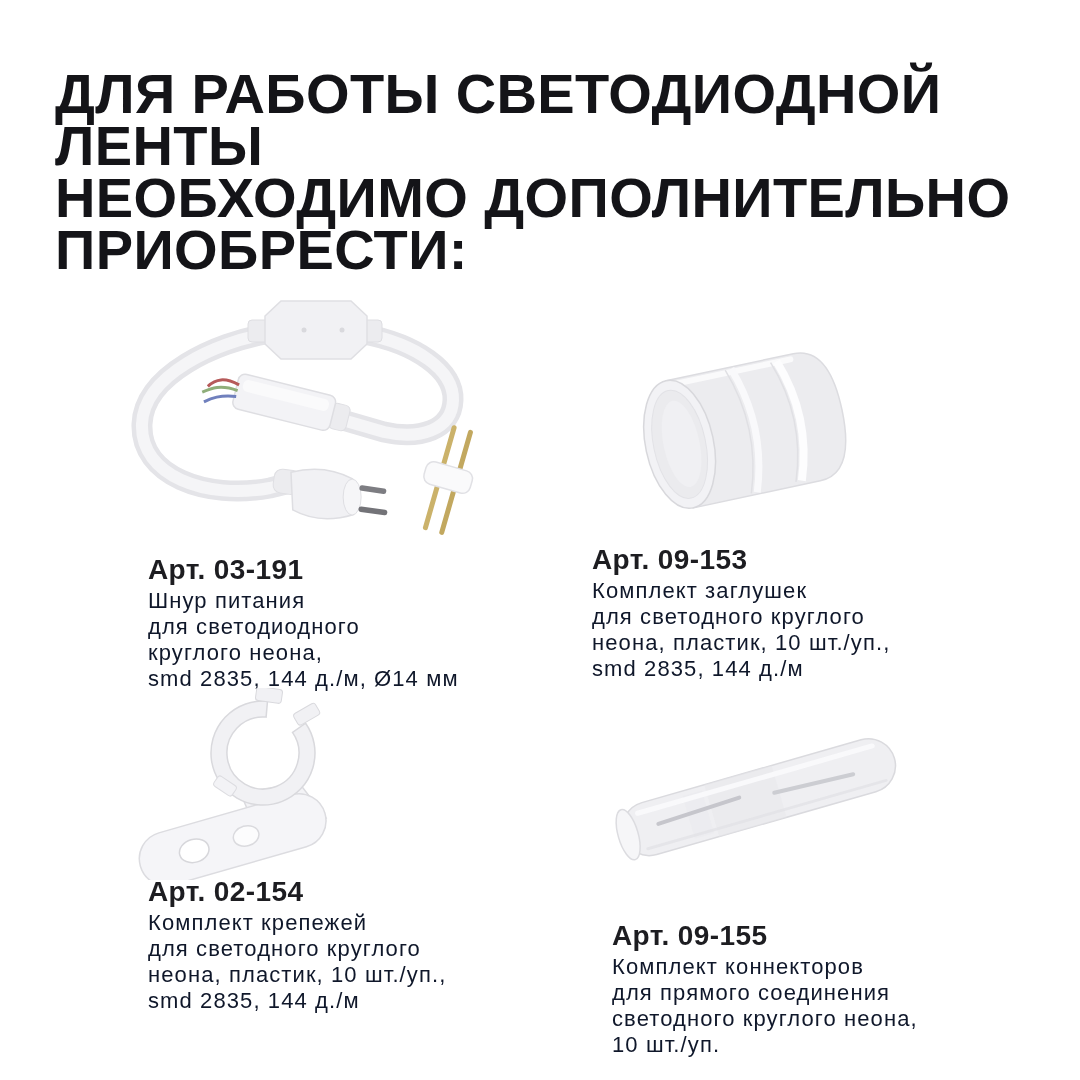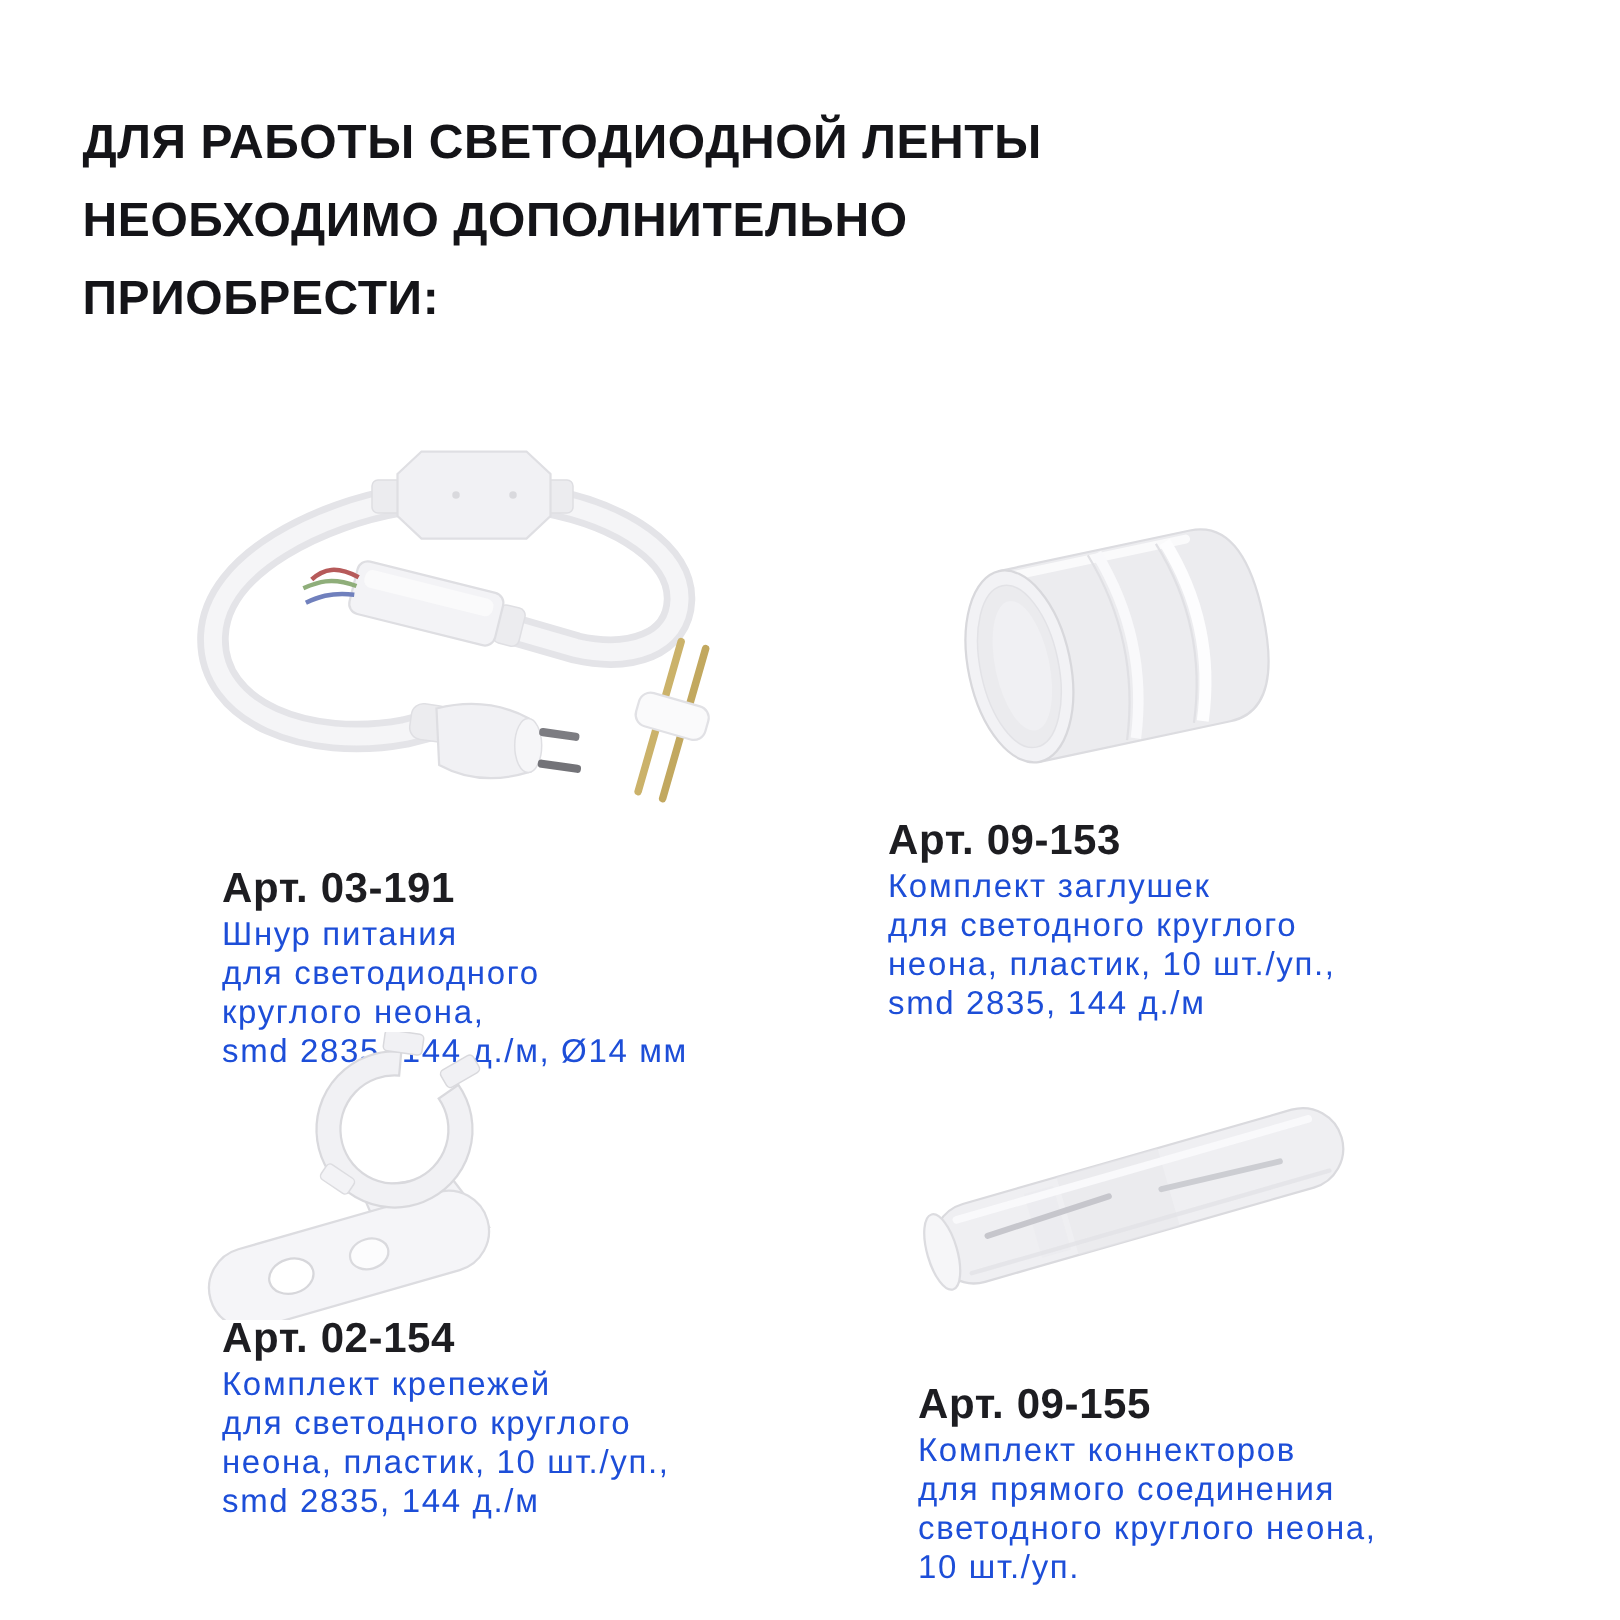--- a/index.html
+++ b/index.html
@@ -3,43 +3,43 @@
 <meta charset="utf-8">
 <style>
   html,body{margin:0;padding:0;}
   body{
     width:1080px;height:1080px;position:relative;overflow:hidden;
     background:#ffffff;
     font-family:"Liberation Sans","DejaVu Sans",sans-serif;
   }
   .heading{
     position:absolute;left:55px;top:68px;margin:0;
-    font-size:32px;line-height:52px;font-weight:800;
+    font-size:56px;line-height:52px;font-weight:800;
     letter-spacing:0.4px;color:#141418;
     white-space:pre-line;
   }
   .product{position:absolute;}
   .product-image{position:absolute;}
   .product-image svg{display:block;}
   .product-text{position:absolute;width:430px;}
   .article{
     font-size:28px;line-height:31px;font-weight:700;color:#1d1d21;
     letter-spacing:0.4px;
   }
   .description{
     margin-top:3px;
-    font-size:22px;line-height:26px;font-weight:400;color:#1d4ed8;
+    font-size:22px;line-height:26px;font-weight:400;color:#0f172a;
     letter-spacing:1.1px;white-space:pre-line;
   }
   
   #img-cord     {left:118px;top:278px;width:362px;height:262px;}
   #img-cap      {left:592px;top:330px;width:298px;height:198px;}
   #img-clip     {left:128px;top:688px;width:302px;height:192px;}
   #img-connector{left:590px;top:714px;width:332px;height:162px;}
-  #txt-0{left:148px;top:576px;}
+  #txt-0{left:148px;top:554px;}
   #txt-1{left:592px;top:544px;}
   #txt-2{left:148px;top:876px;}
   #txt-3{left:612px;top:876px;margin-top:44px;}
 </style>
 </head>
 <body>
 
 <h1 class="heading">ДЛЯ РАБОТЫ СВЕТОДИОДНОЙ ЛЕНТЫ
 НЕОБХОДИМО ДОПОЛНИТЕЛЬНО
 ПРИОБРЕСТИ:</h1>

